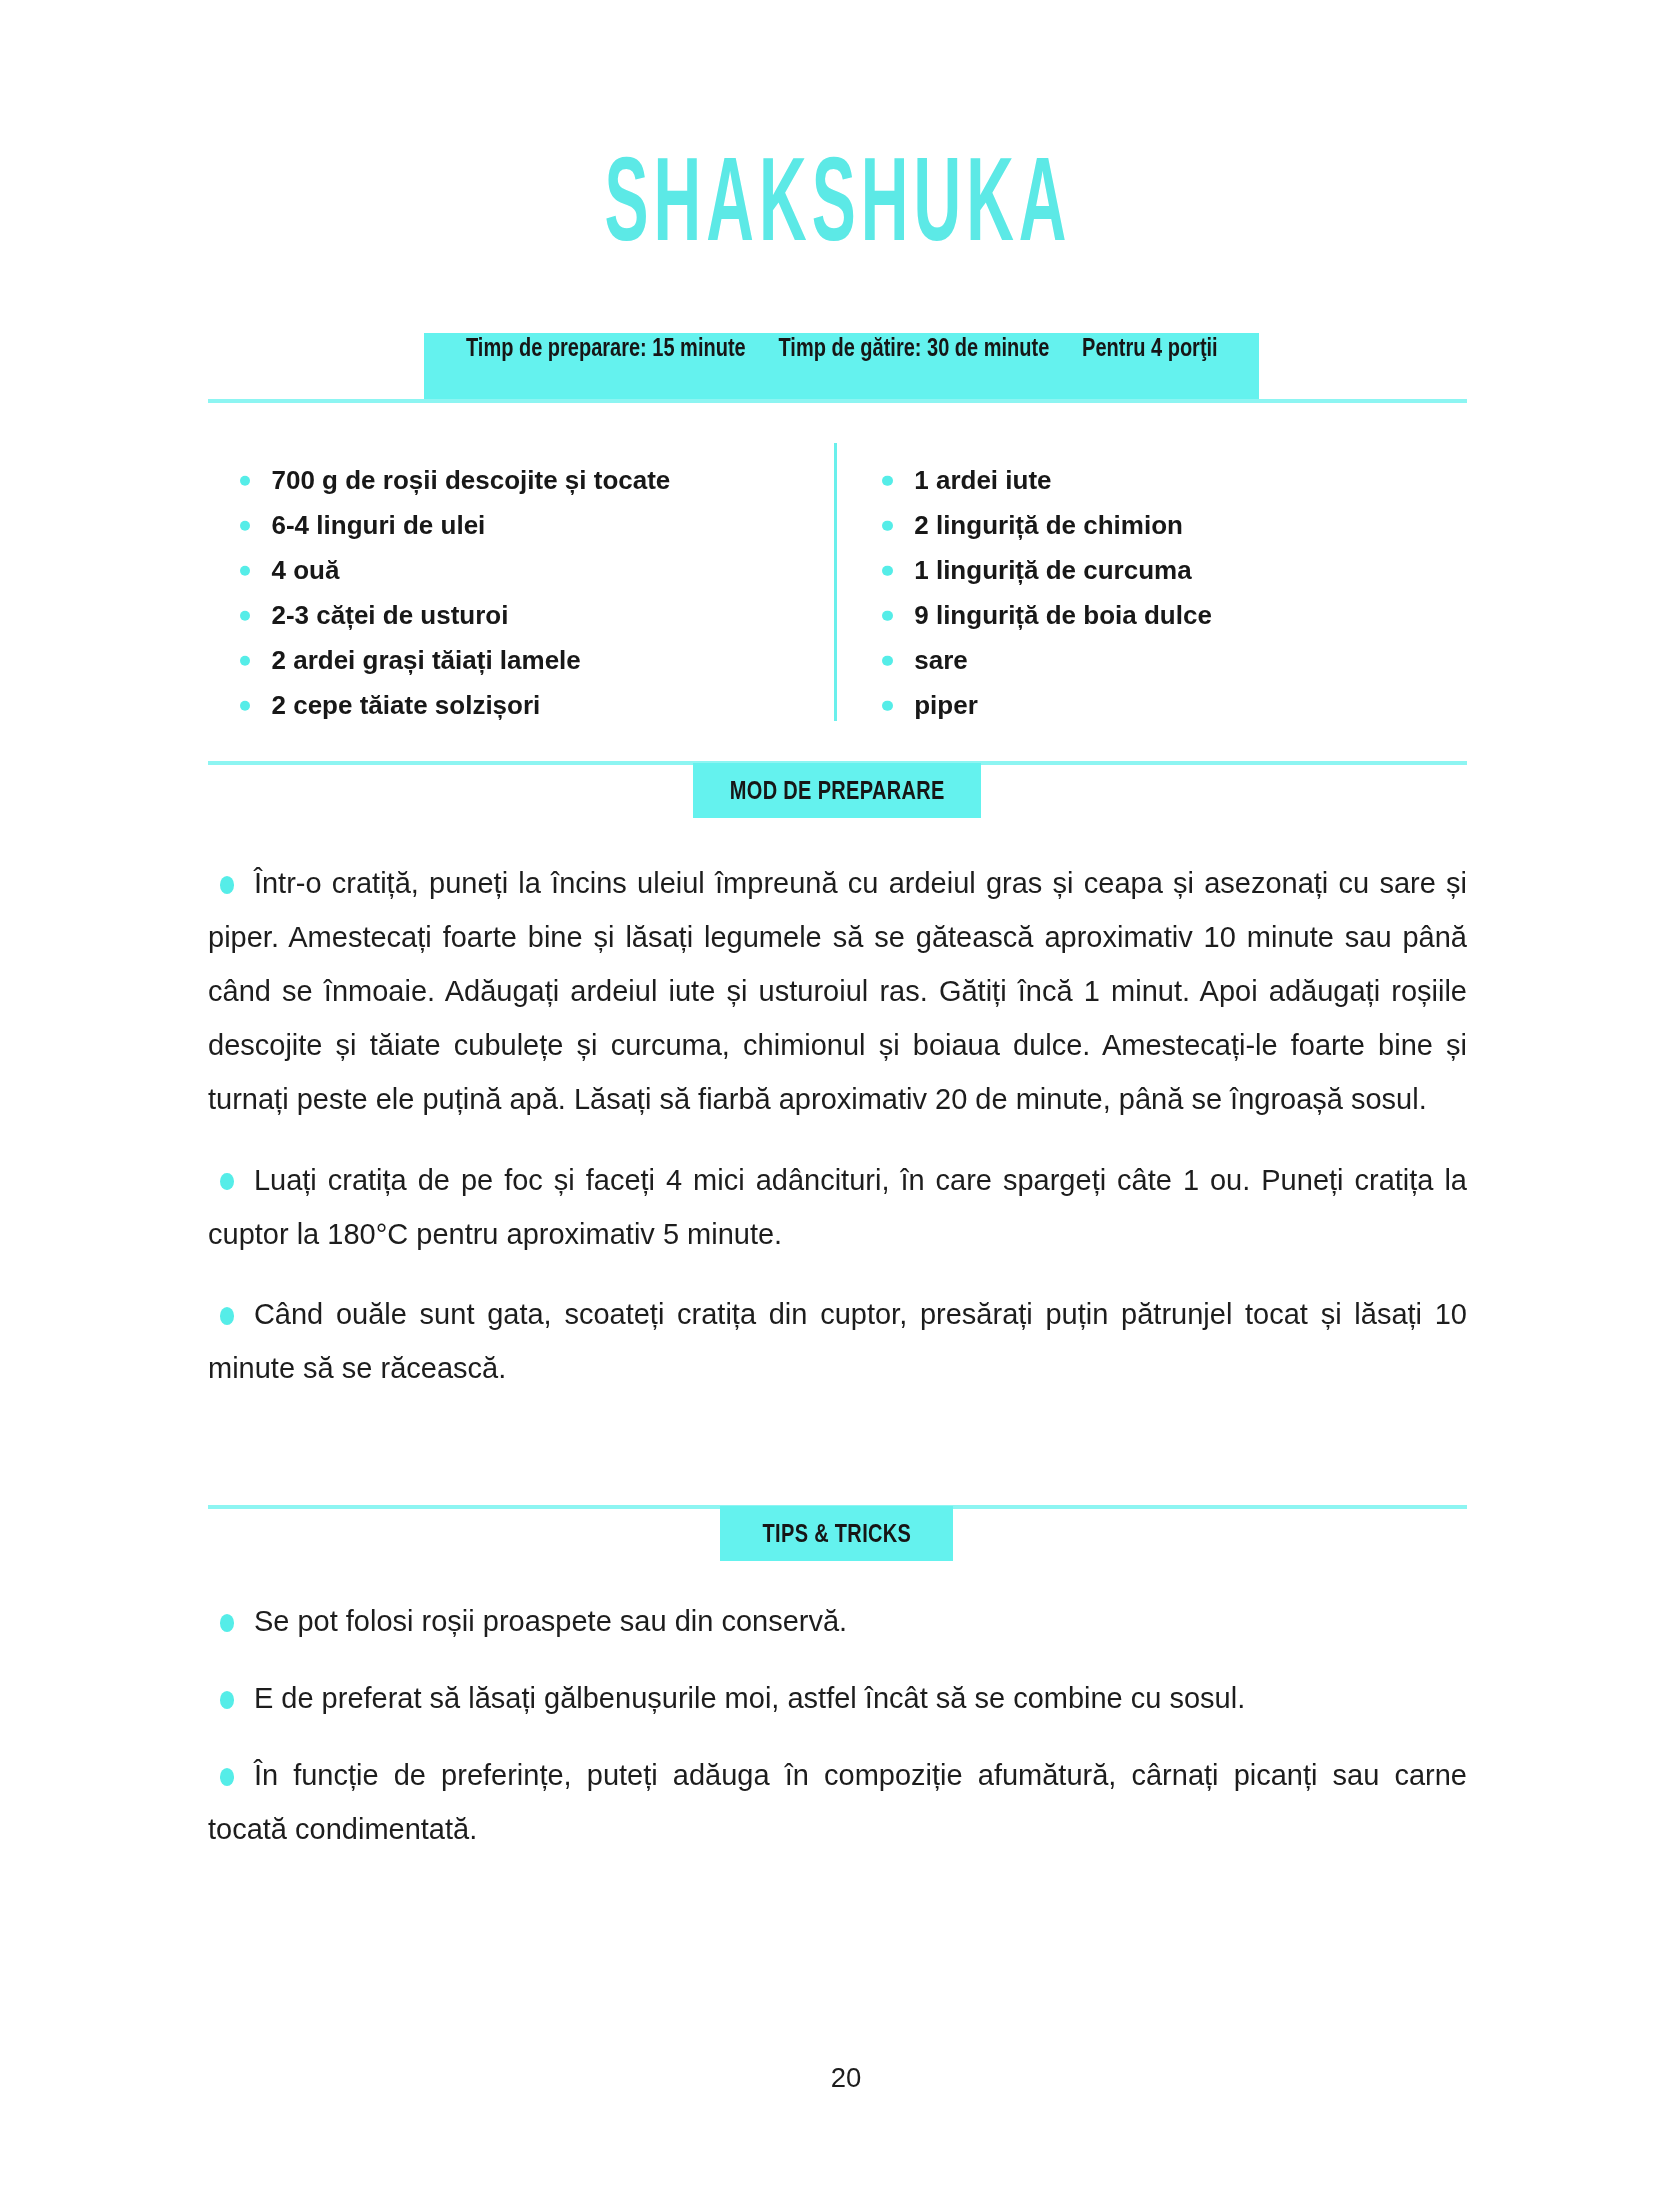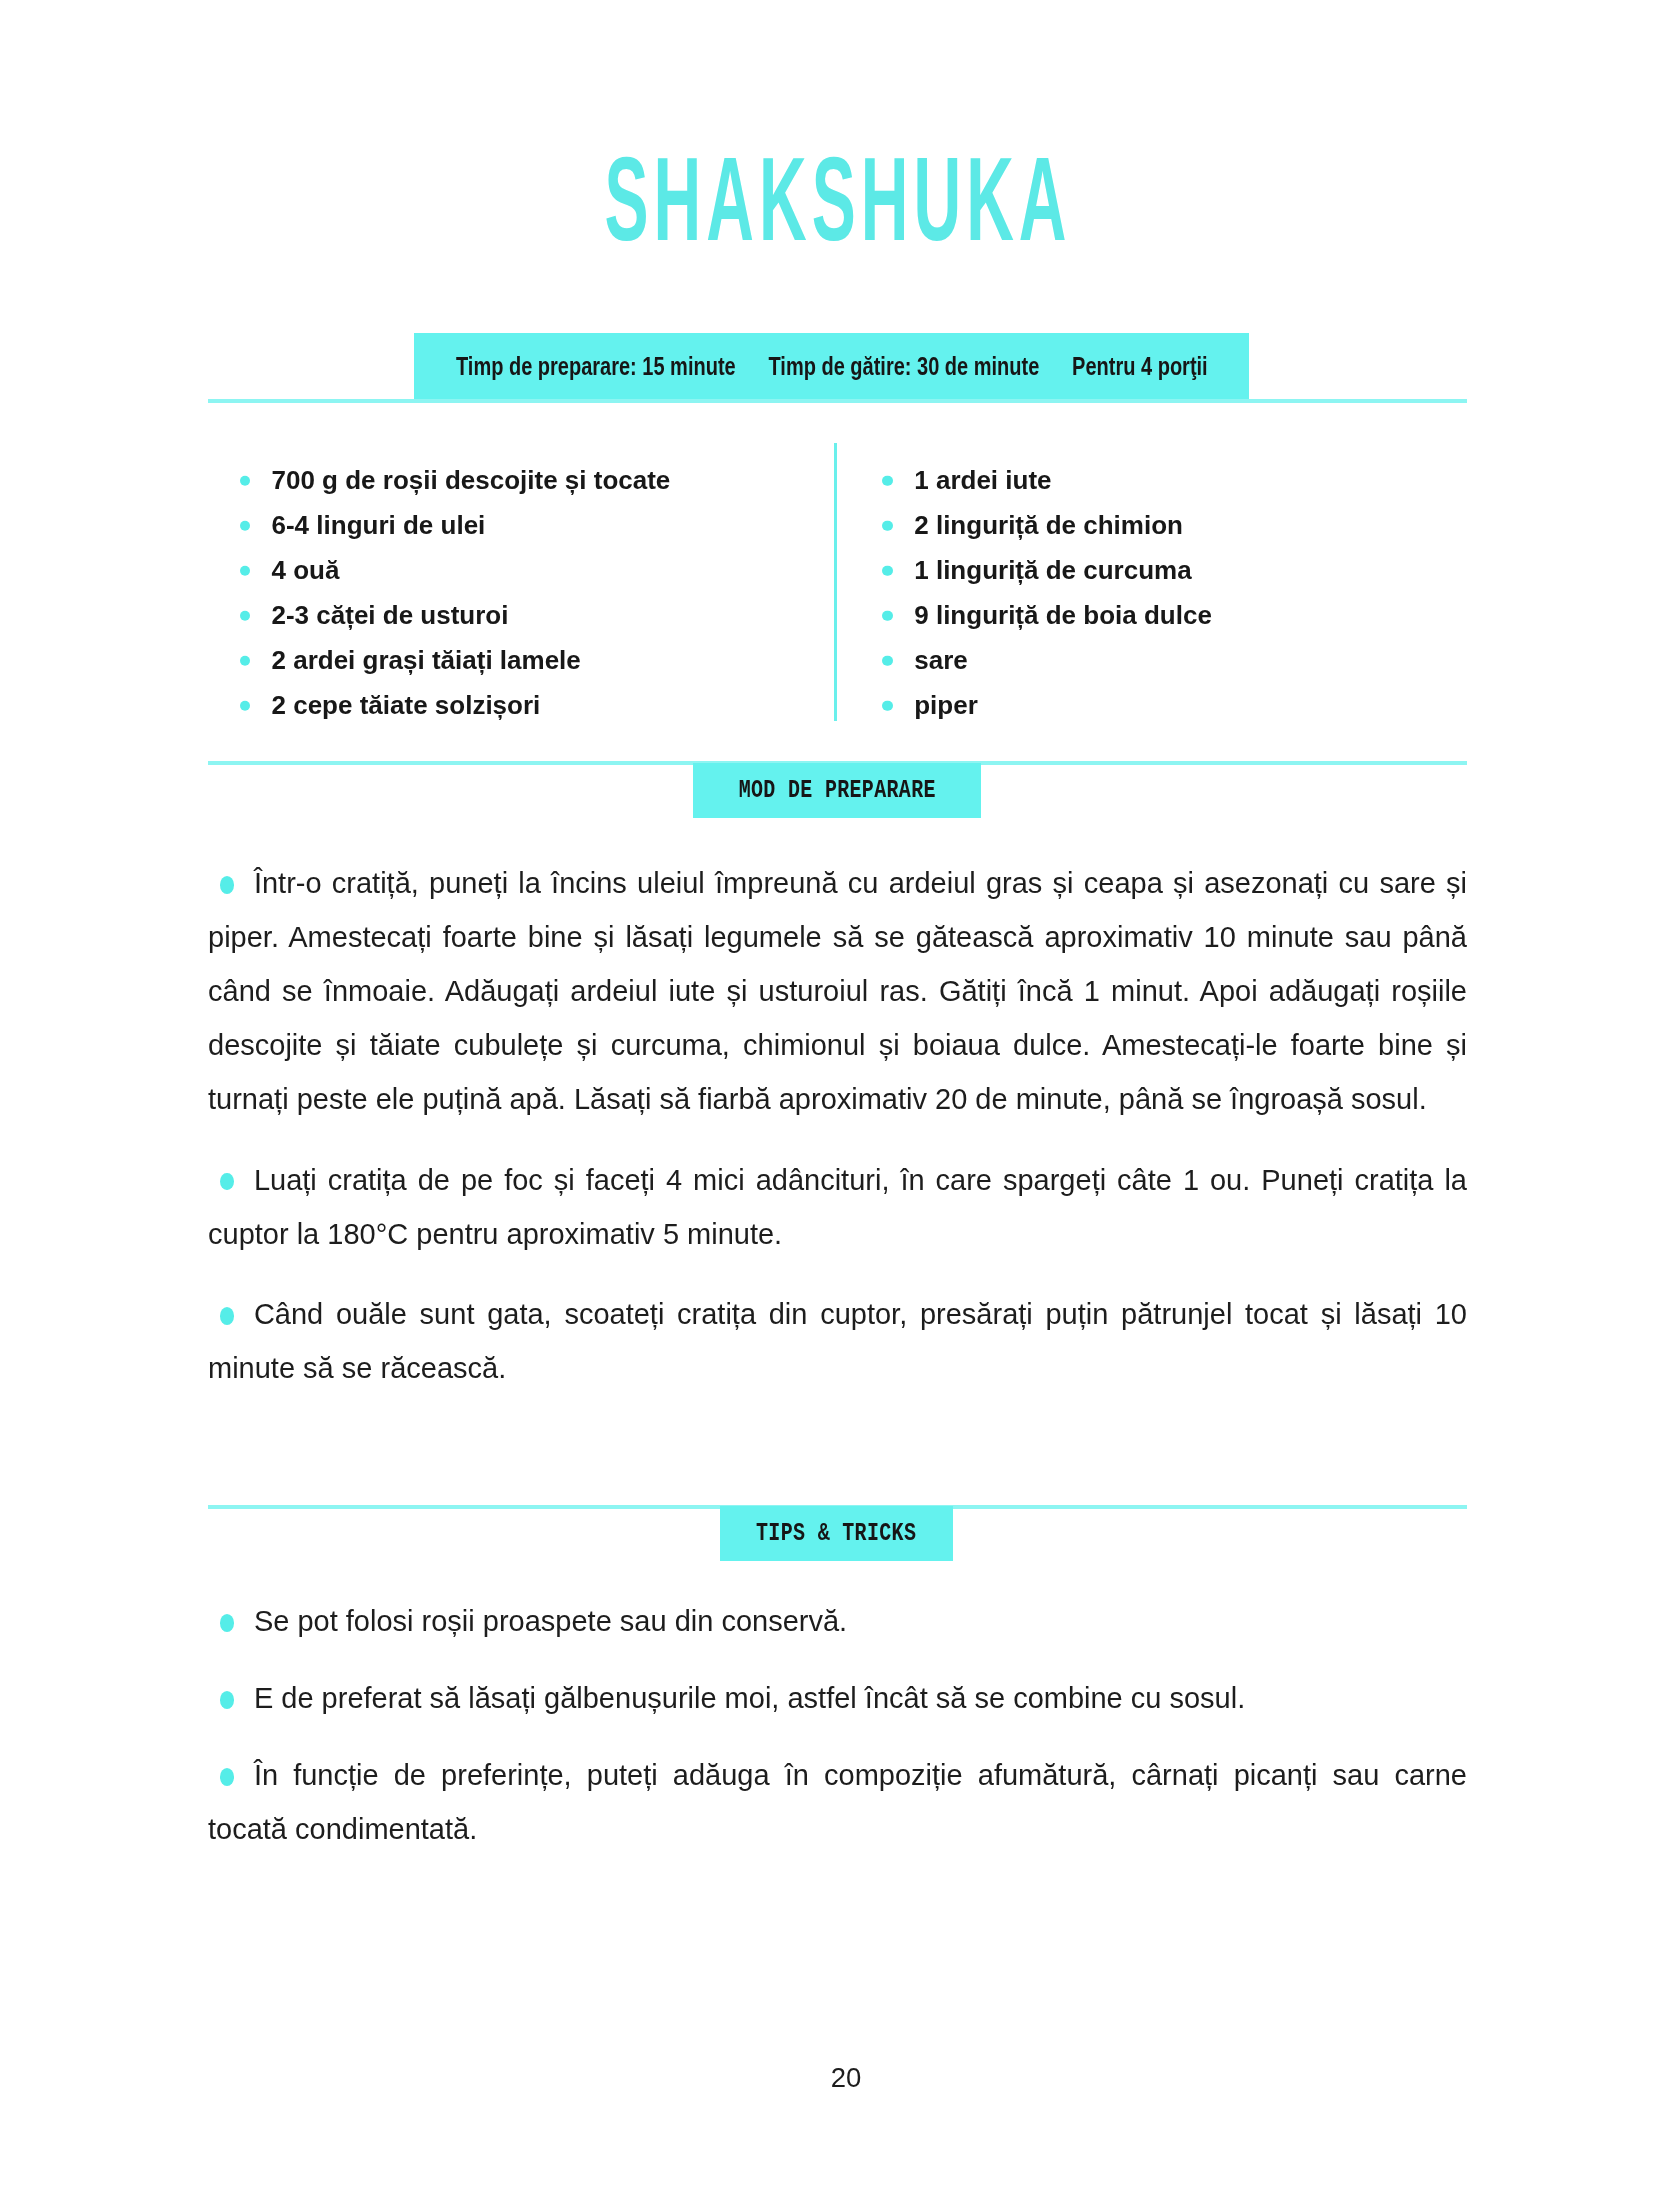--- a/index.html
+++ b/index.html
@@ -22,23 +22,23 @@
     font-size:118px;
     font-weight:bold;
     letter-spacing:8.9px;
     color:#5ce9e6;
     transform:scaleX(0.56);
     transform-origin:center;
     white-space:nowrap;
   }
   
   .info-bar{
-    position:absolute;left:414px;top:333px;width:835px;height:67px;
+    position:absolute;left:424px;top:333px;width:835px;height:67px;
     background:#64f2ee;
-    display:flex;align-items:center;justify-content:center;
+    display:flex;align-items:flex-start;justify-content:center;
   }
   .info-bar .bar-inner{
     display:flex;gap:41px;align-items:baseline;
     transform:scaleX(0.8);transform-origin:center;
     white-space:nowrap;
     font-weight:bold;font-size:25px;color:#161616;
   }
   
   .hr{
     position:absolute;left:208px;width:1259px;height:3.5px;
@@ -70,21 +70,21 @@
   .ing-dot{
     position:absolute;left:0;top:50%;
     width:10.6px;height:10.6px;border-radius:50%;
     transform:translateY(-50%);
     background:#55ede8;
   }
   
   .sec-box{
     position:absolute;height:55px;
     background:#64f2ee;
-    display:flex;align-items:center;justify-content:center;font-family:Liberation Mono, monospace;
+    display:flex;align-items:center;justify-content:center;
   }
   .sec-box .sec-inner{
     display:inline-block;
     transform:scaleX(0.8);transform-origin:center;
     font-weight:bold;font-size:25px;color:#161616;
     white-space:nowrap;letter-spacing:0.4px;
   }
   .mod-box{left:693px;top:763px;width:288px;}
   .tips-box{left:720px;top:1506px;width:233px;}
   

